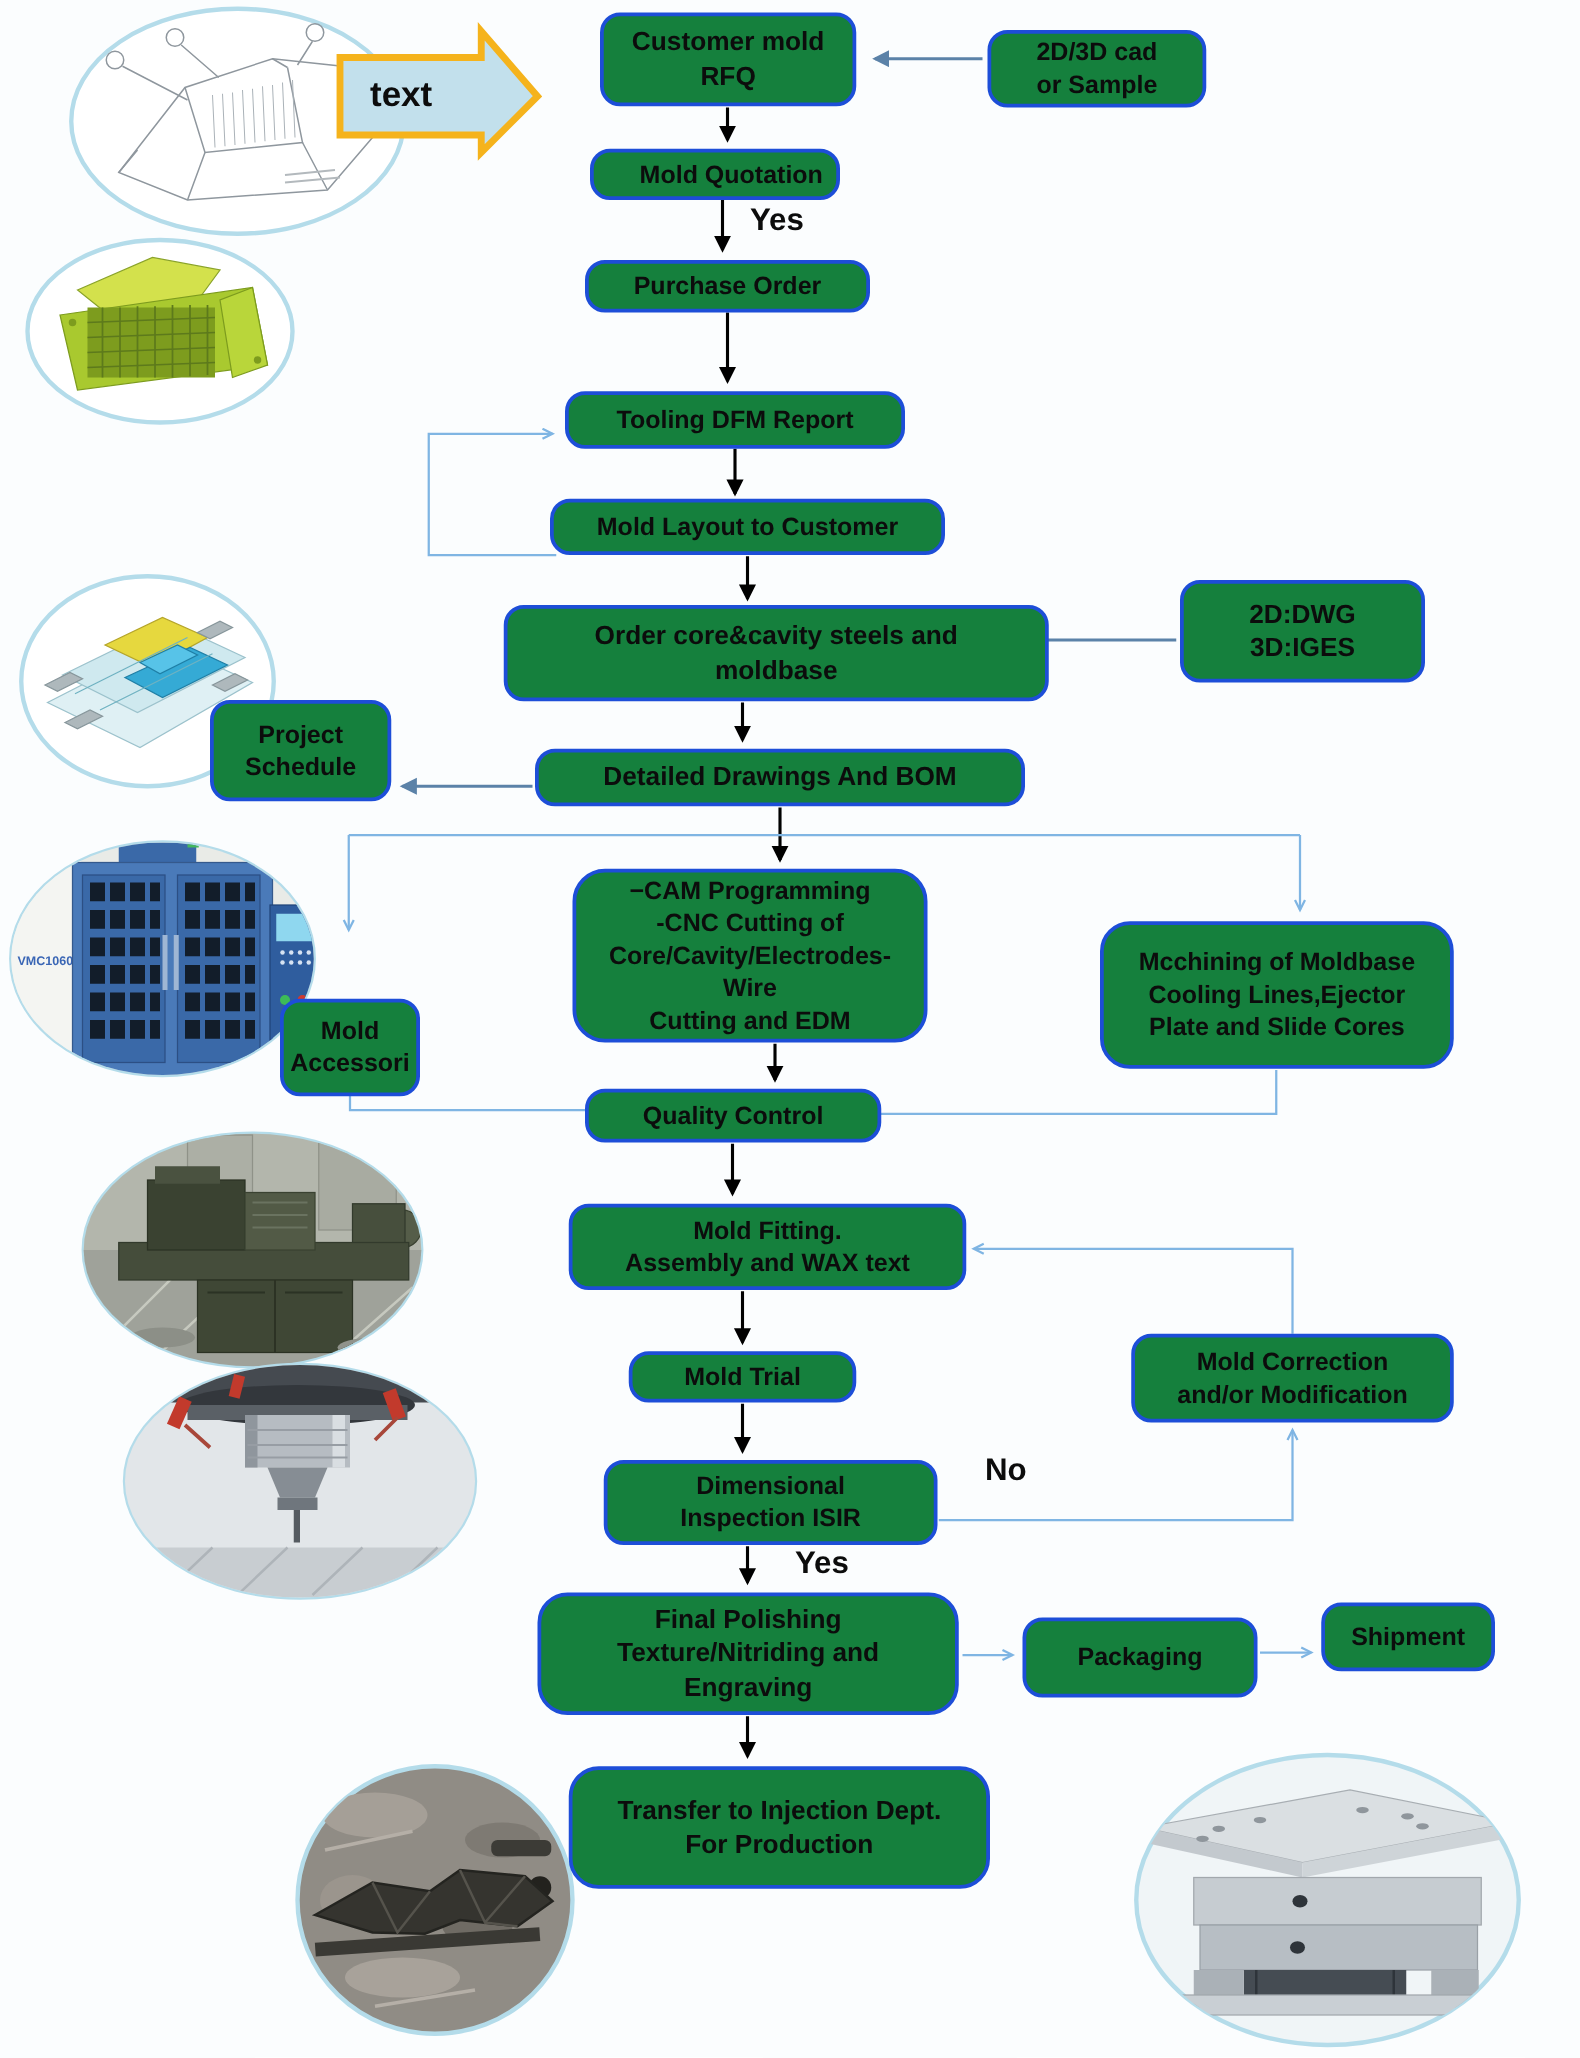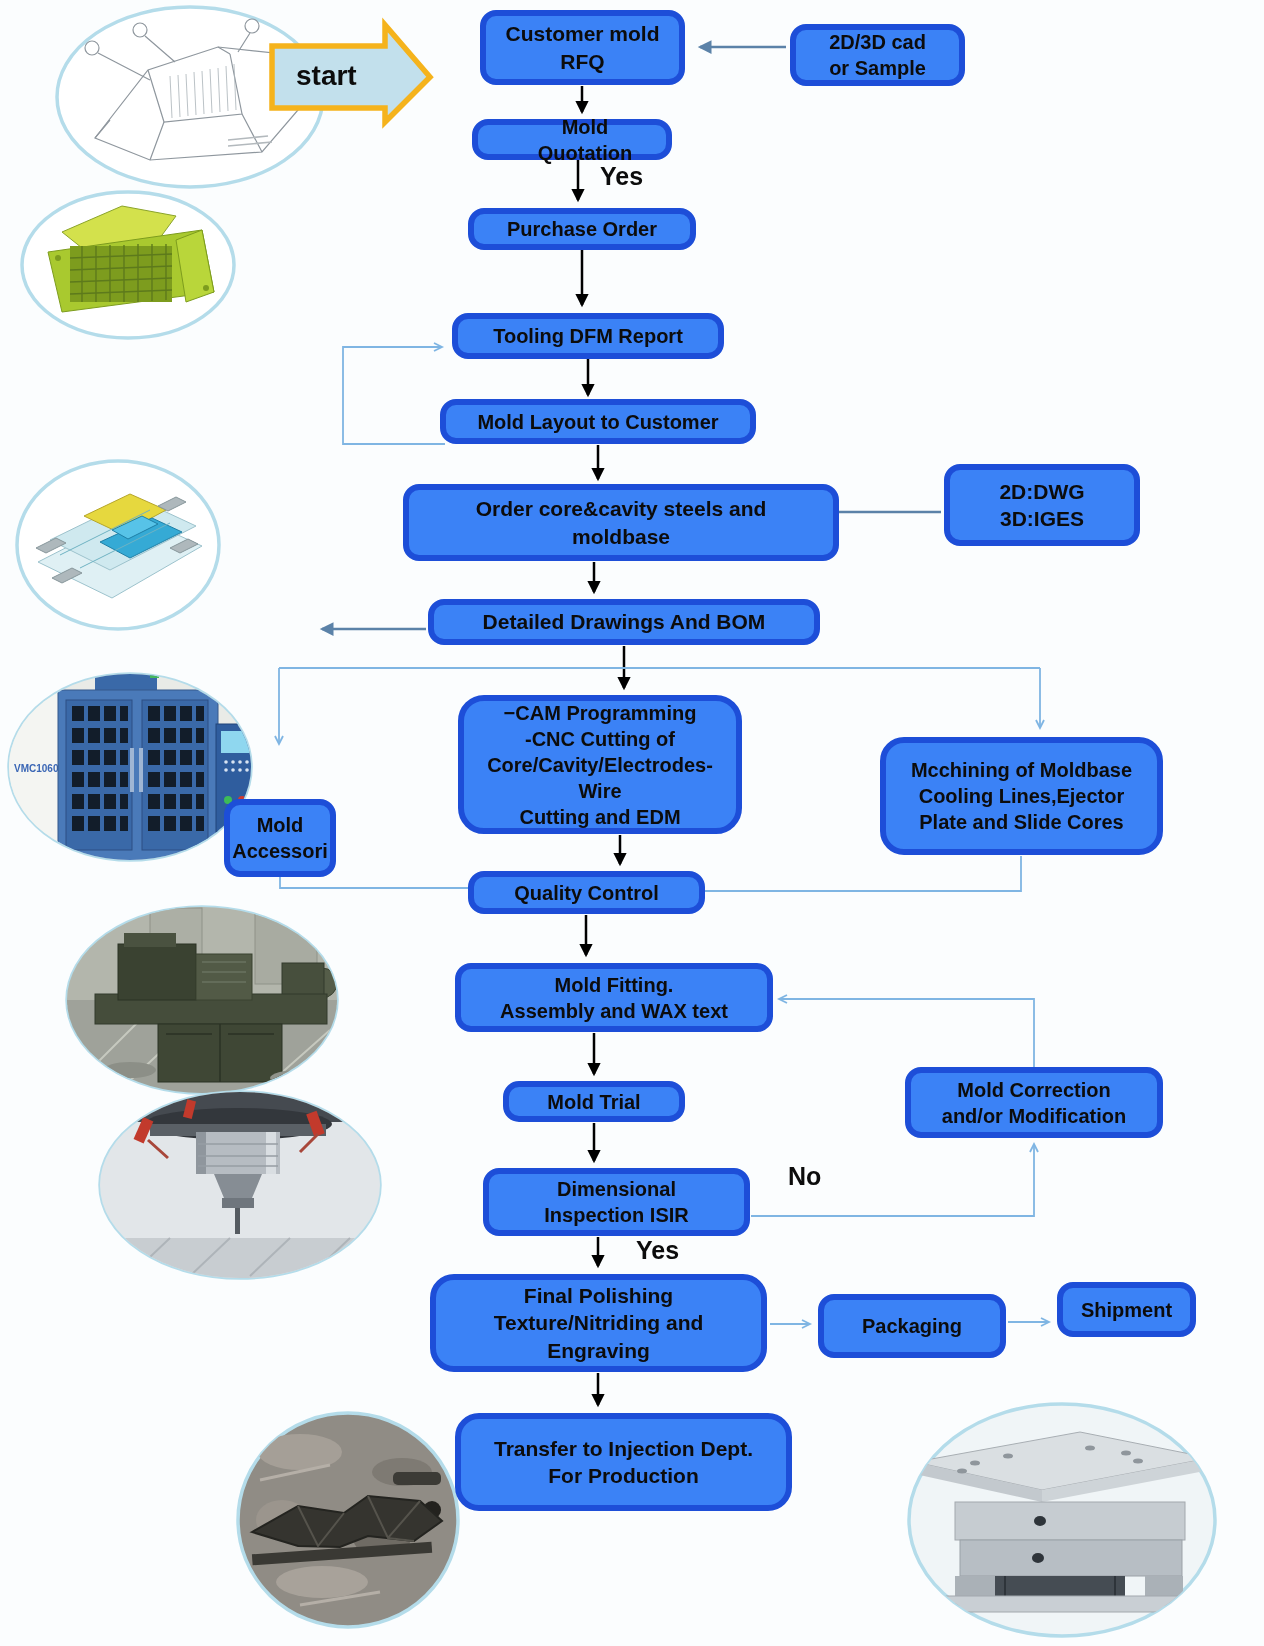--- a/index.html
+++ b/index.html
@@ -4,21 +4,21 @@
 <style>
   html,body{margin:0;padding:0;background:#ffffff;}
   .canvas{
     position:relative;width:1264px;height:1646px;
     background:#fbfdfe;overflow:hidden;
     font-family:"Liberation Sans",sans-serif;
   }
   svg.layer{position:absolute;left:0;top:0;width:1264px;height:1646px;}
   .node{
     position:absolute;box-sizing:border-box;
-    background:#3b82f6;border:6px solid #1d4ed8;border-radius:16px;
+    background:#15803d;border:3px solid #1d4ed8;border-radius:16px;
     display:flex;align-items:center;justify-content:center;text-align:center;
     color:#0c0c0c;font-weight:700;font-size:20px;line-height:1.3;
     white-space:pre-line;padding:4px 10px;
   }
   .node.plain{font-weight:400;font-size:19px;}
   .edge-label{
     position:absolute;color:#0c0c0c;font-weight:700;font-size:25px;
     white-space:pre;
   }
   .start-label{
@@ -339,34 +339,36 @@
     <path d="M1040,668 L1040,728" marker-end="url(#mchev)"></path>
     <path d="M280,836 L280,888 L606,888" marker-end="url(#mchev)"></path>
     <path d="M1021,856 L1021,891 L638,891" marker-end="url(#mchev)"></path>
     <path d="M1034,1067 L1034,999 L779,999" marker-end="url(#mchev)"></path>
     <path d="M751,1216 L1034,1216 L1034,1144" marker-end="url(#mchev)"></path>
     <path d="M770,1324 L810,1324" marker-end="url(#mchev)"></path>
     <path d="M1008,1322 L1049,1322" marker-end="url(#mchev)"></path>
   </g>
 </svg>
 
-<div class="start-label" style="left:296px;top:60px;">start</div>
+<div class="start-label" style="left:296px;top:60px;">text</div>
 
 <div class="node" style="left:480px;top:10px;width:205px;height:75px;font-size:21px;">Customer mold
 RFQ</div>
 <div class="node" style="left:790px;top:24px;width:175px;height:62px;">2D/3D cad
 or Sample</div>
 <div class="node" style="left:472px;top:119px;width:200px;height:41px;padding-left:36px;">Mold Quotation</div>
 <div class="node" style="left:468px;top:208px;width:228px;height:42px;">Purchase Order</div>
 <div class="node" style="left:452px;top:313px;width:272px;height:46px;">Tooling DFM Report</div>
 <div class="node" style="left:440px;top:399px;width:316px;height:45px;">Mold Layout to Customer</div>
 <div class="node" style="left:403px;top:484px;width:436px;height:77px;font-size:21px;">Order core&amp;cavity steels and
 moldbase</div>
 <div class="node" style="left:944px;top:464px;width:196px;height:82px;font-size:21px;">2D:DWG
 3D:IGES</div>
+<div class="node" style="left:168px;top:560px;width:145px;height:81px;">Project
+Schedule</div>
 <div class="node" style="left:428px;top:599px;width:392px;height:46px;font-size:21px;">Detailed Drawings And BOM</div>
 <div class="node" style="left:224px;top:799px;width:112px;height:78px;">Mold
 Accessori</div>
 <div class="node" style="left:458px;top:695px;width:284px;height:139px;border-radius:26px;">−CAM Programming
 -CNC Cutting of
 Core/Cavity/Electrodes-Wire
 Cutting and EDM</div>
 <div class="node" style="left:880px;top:737px;width:283px;height:118px;border-radius:24px;">Mcchining of Moldbase
 Cooling Lines,Ejector
 Plate and Slide Cores</div>

